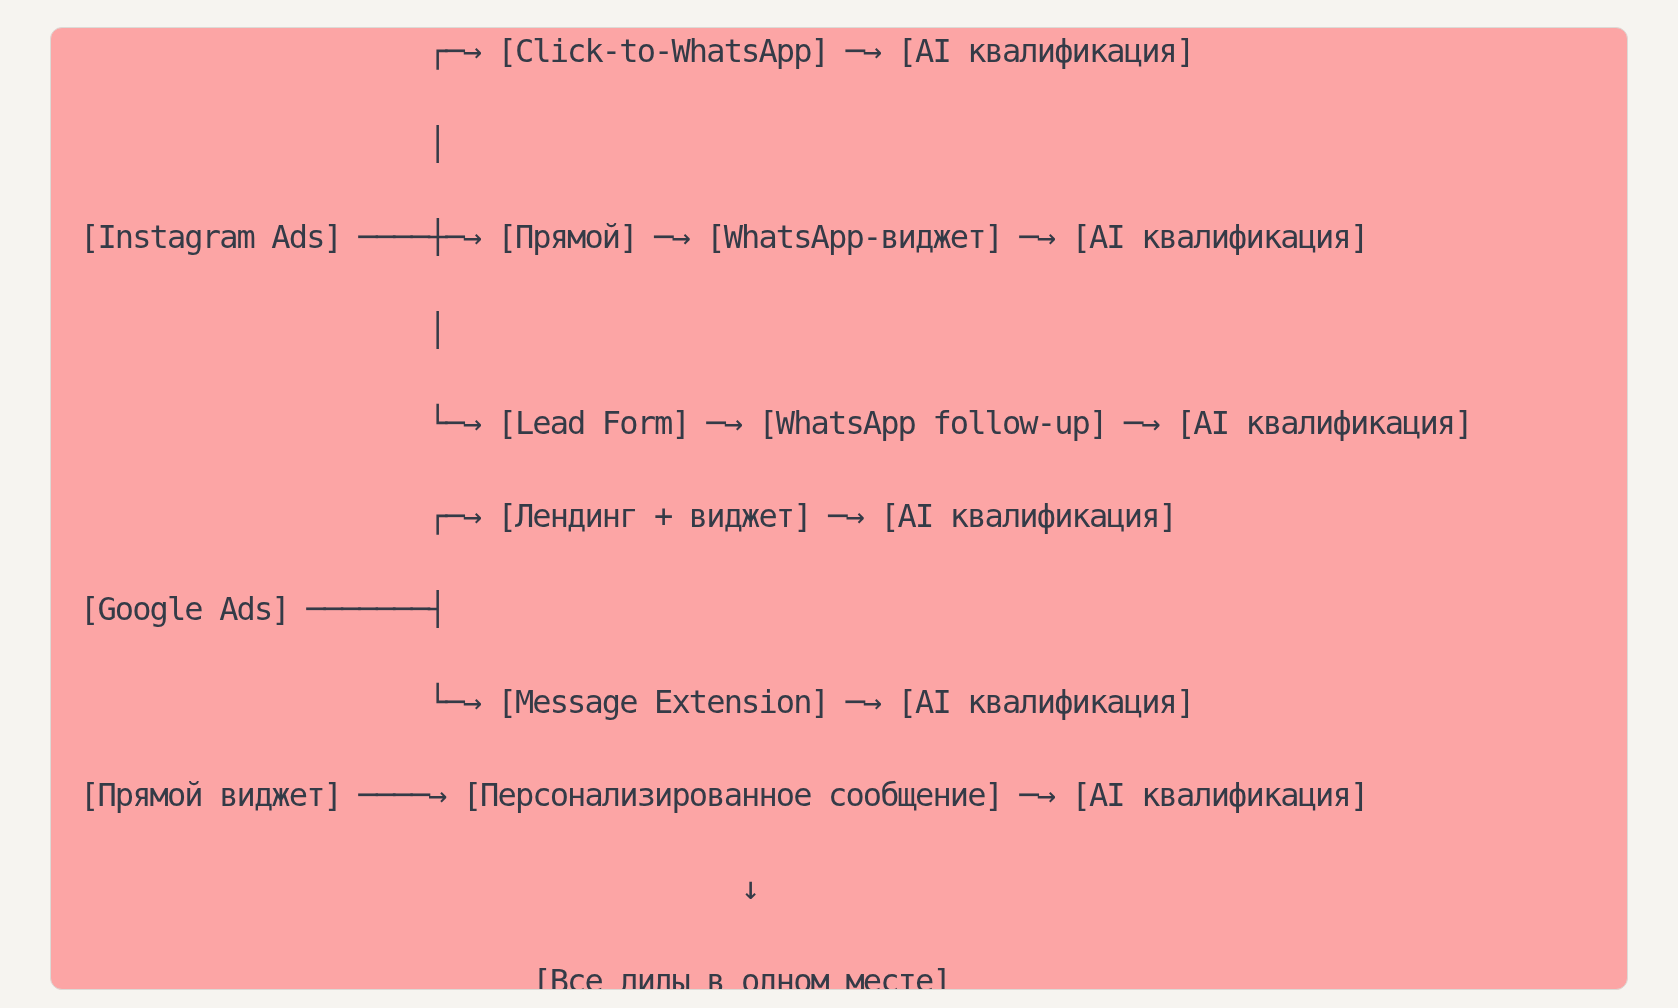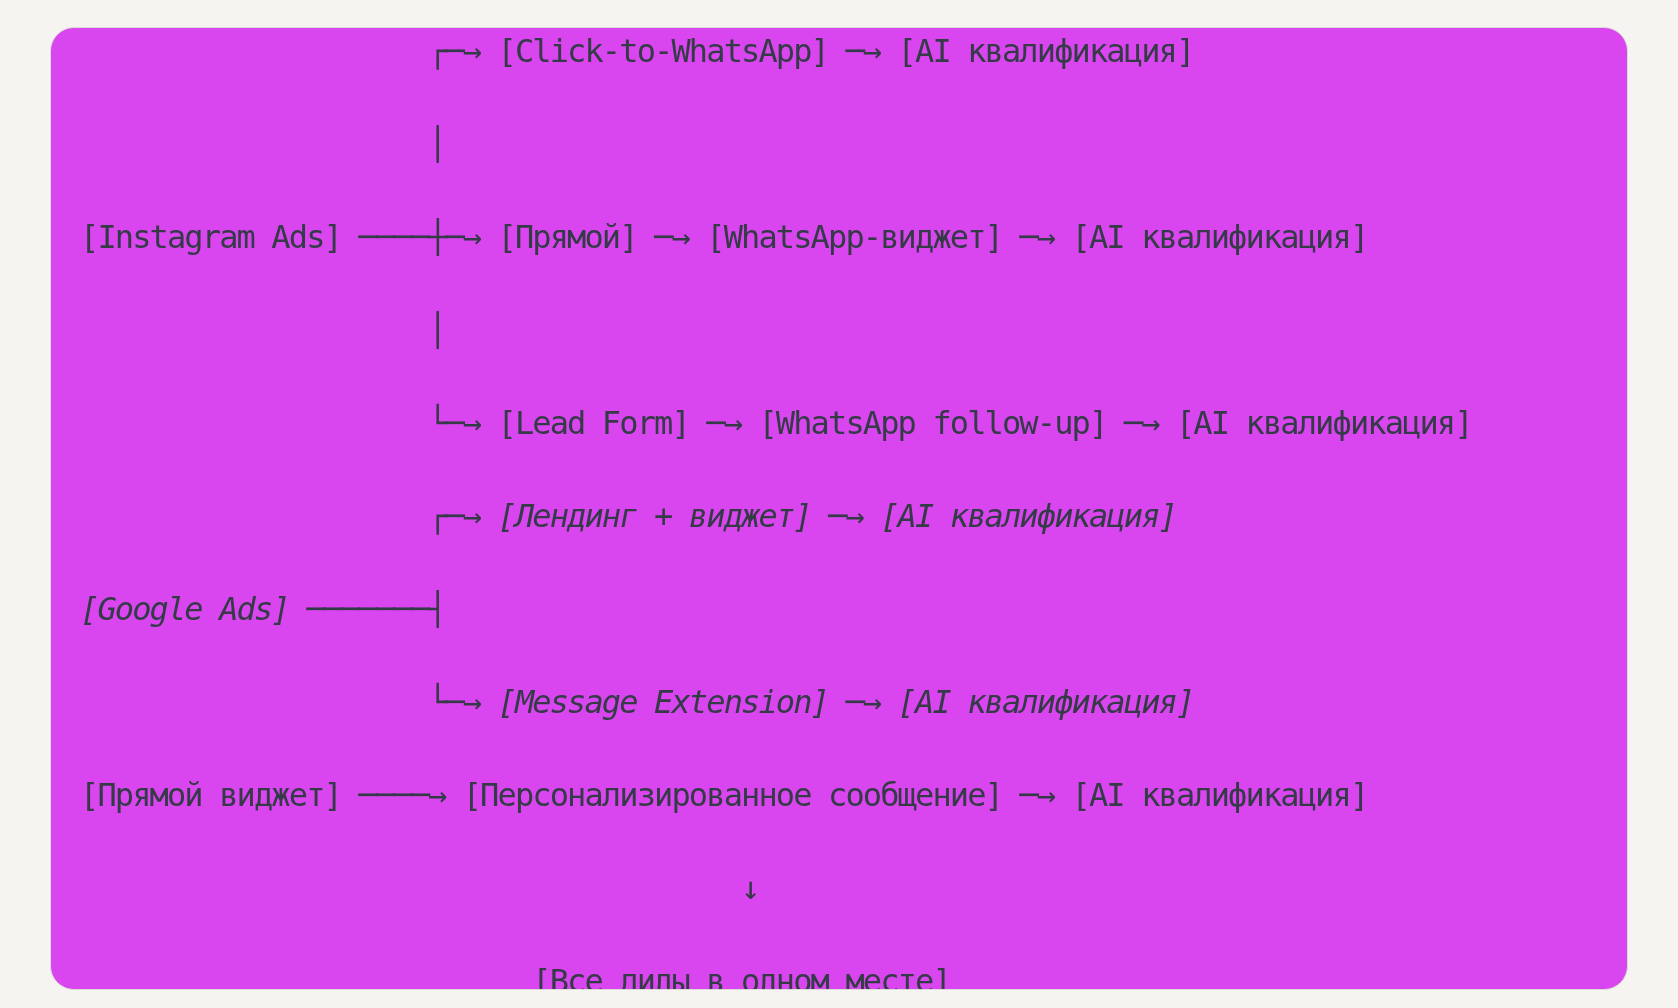--- a/index.html
+++ b/index.html
@@ -10,39 +10,39 @@
     background: #F6F4F0;
     overflow: hidden;
     font-family: "DejaVu Sans Mono", "Liberation Mono", monospace;
   }
   .card {
     position: absolute;
     left: 50px;
     top: 27px;
     width: 1576px;
     height: 961px;
-    background: #d946ef;
+    background: #fca5a5;
     border: 1px solid #DCDAD6;
-    border-radius: 24px;
+    border-radius: 12px;
     box-sizing: content-box;
     overflow: hidden;
   }
   pre.block {
     margin: 0 0 0 29px;
     padding: 0;
     font-family: "DejaVu Sans Mono", "Liberation Mono", monospace;
     font-size: 32px;
     letter-spacing: -1.87px;
     line-height: 46.5px;
     color: #343B47;
     white-space: pre;
   }
   pre.block div { white-space: pre; }
   .block-instagram { margin-top: 36px; }
-  .block-google    { margin-top: 65px; font-style: italic; }
+  .block-google    { margin-top: 65px; }
   .block-outreach  { margin-top: 58px; }
   .block-tail      { margin-top: 52px; line-height: 50px; }
 </style>
 </head>
 <body>
 
 <div class="card">
 
   <pre class="block block-instagram"><div>                    ┌─→ [Click-to-WhatsApp] ─→ [AI квалификация]</div>
 <div>                    │</div>

